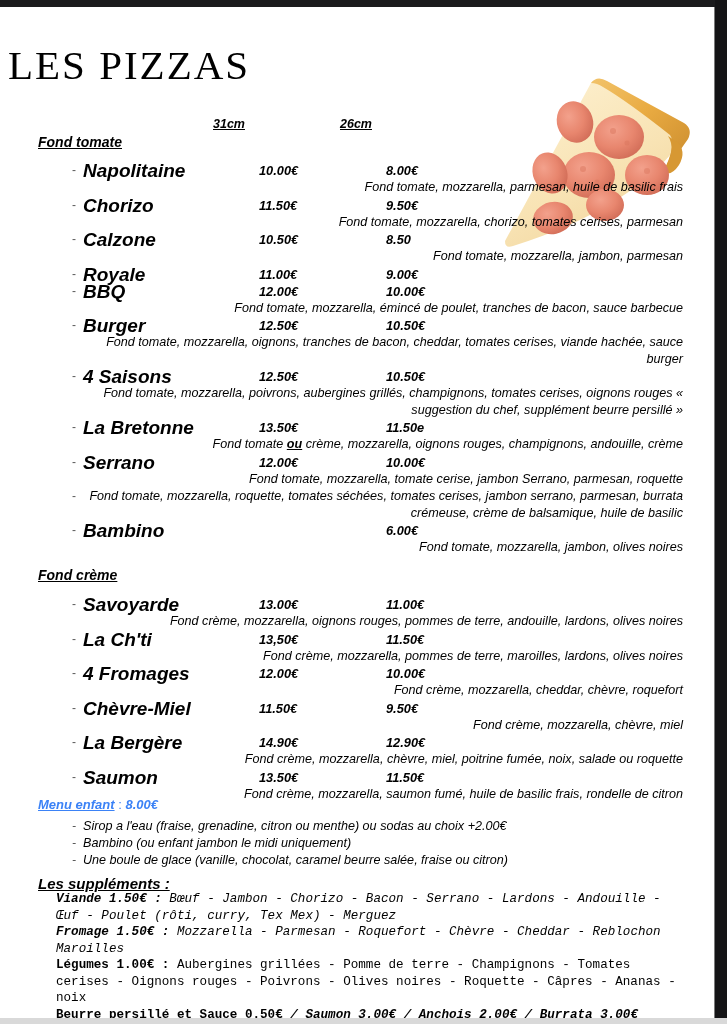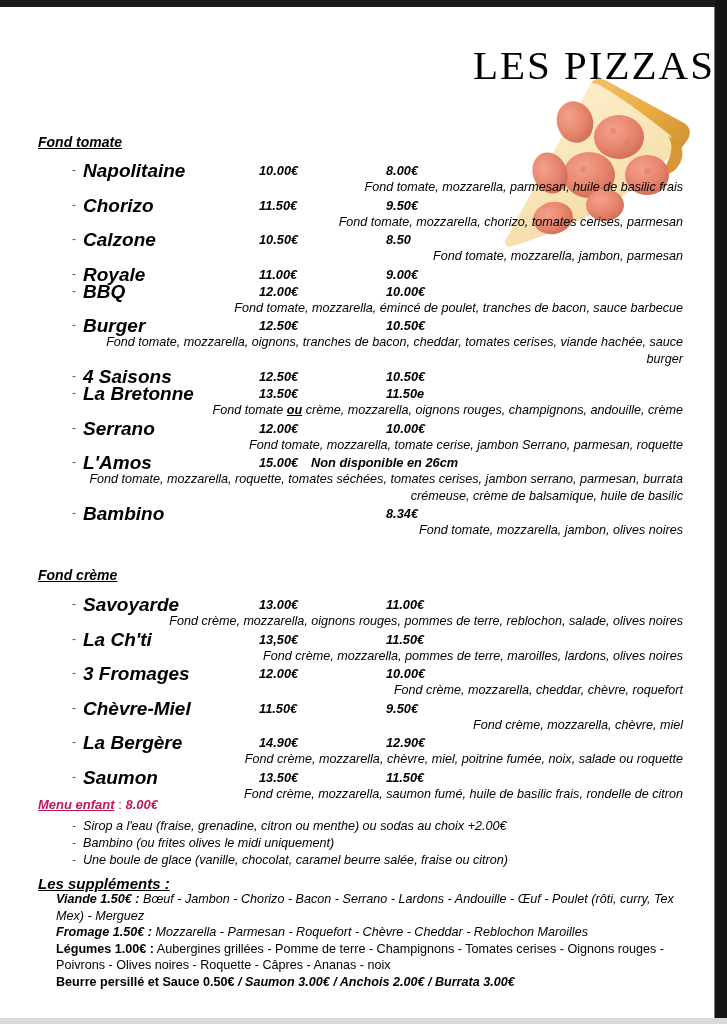--- a/index.html
+++ b/index.html
@@ -50,21 +50,21 @@
     height: 1011px;
     background: #ffffff;
     overflow: hidden;
   }
 
   
   #title {
     font-family: "Liberation Serif", serif;
     font-size: 41px;
     letter-spacing: 2px;
-    text-align: right;
+    text-align: left;
     color: #000;
     margin: 34px 0 0 0;
     padding-left: 8px;
     font-weight: 400;
   }
 
   
   #pizza-art {
     position: absolute;
     left: 487px;
@@ -183,21 +183,21 @@
     text-align: right;
   }
   .item-desc u { font-weight: bold; }
 
   
   #kids-title {
     position: absolute;
     left: 38px;
     top: 790px;
     font-size: 13px;
-    color: #be185d;
+    color: #3b82f6;
   }
   #kids-title .kt-label {
     font-weight: bold;
     font-style: italic;
     text-decoration: underline;
   }
   #kids-title .kt-price {
     font-weight: bold;
     font-style: italic;
   }
@@ -238,20 +238,21 @@
     color: #000;
   }
   #supp-list {
     position: absolute;
     left: 56px;
     top: 884px;
     width: 630px;
     margin: 0;
     padding: 0;
     list-style: none;
+    font-family: Liberation Mono, monospace;
   }
   #supp-list li {
     font-size: 12.6px;
     line-height: 16.5px;
     color: #000;
     font-style: italic;
   }
   #supp-list li.upright { font-style: normal; }
   #supp-list li .lbl { font-weight: bold; }
   #supp-list li.final { font-weight: bold; font-style: normal; }
@@ -300,20 +301,24 @@
     <ellipse cx="118" cy="140" rx="19" ry="16" fill="url(#pepGrad)"></ellipse>
     <ellipse cx="66" cy="153" rx="20" ry="16" transform="rotate(-12 66 153)" fill="url(#pepGrad)"></ellipse>
 
     <circle cx="126" cy="66" r="3" fill="#d9755e" opacity="0.5"></circle>
     <circle cx="140" cy="78" r="2.5" fill="#d9755e" opacity="0.5"></circle>
     <circle cx="96" cy="104" r="3" fill="#d9755e" opacity="0.5"></circle>
     <circle cx="110" cy="117" r="2.5" fill="#d9755e" opacity="0.5"></circle>
     <circle cx="160" cy="106" r="3" fill="#d9755e" opacity="0.45"></circle>
   </svg>
 
+  <div id="col-headers">
+    <span class="col-head" id="col-head-31">31cm</span>
+    <span class="col-head" id="col-head-26">26cm</span>
+  </div>
 
   <div class="section-title" id="tomato-section-title">Fond tomate</div>
   <ul class="menu-list" id="tomato-list">
       <li class="menu-item">
         <span class="dash">-</span>
         <div class="item-head">
           <span class="item-name">Napolitaine</span>
           <span class="price-31">10.00€</span>
           <span class="price-26">8.00€</span>
         </div>
@@ -363,20 +368,21 @@
         </div>
         <div class="item-desc">Fond tomate, mozzarella, oignons, tranches de bacon, cheddar, tomates cerises, viande hachée, sauce burger</div>
       </li>
       <li class="menu-item">
         <span class="dash">-</span>
         <div class="item-head">
           <span class="item-name">4 Saisons</span>
           <span class="price-31">12.50€</span>
           <span class="price-26">10.50€</span>
         </div>
+        <div class="item-desc">Fond tomate, mozzarella, poivrons, aubergines grillés, champignons, tomates cerises, oignons rouges « suggestion du chef, supplément beurre persillé »</div>
       </li>
       <li class="menu-item">
         <span class="dash">-</span>
         <div class="item-head">
           <span class="item-name">La Bretonne</span>
           <span class="price-31">13.50€</span>
           <span class="price-26">11.50e</span>
         </div>
         <div class="item-desc">Fond tomate <u>ou</u> crème, mozzarella, oignons rouges, champignons, andouille, crème</div>
       </li>
@@ -384,61 +390,56 @@
         <span class="dash">-</span>
         <div class="item-head">
           <span class="item-name">Serrano</span>
           <span class="price-31">12.00€</span>
           <span class="price-26">10.00€</span>
         </div>
         <div class="item-desc">Fond tomate, mozzarella, tomate cerise, jambon Serrano, parmesan, roquette</div>
       </li>
       <li class="menu-item">
         <span class="dash">-</span>
-        <div class="item-head">
-          <span class="item-name">L'Amos</span>
-          <span class="price-31">15.00€</span>
-          <span class="note-inline">Non disponible en 26cm</span>
-        </div>
         <div class="item-desc">Fond tomate, mozzarella, roquette, tomates séchées, tomates cerises, jambon serrano, parmesan, burrata crémeuse, crème de balsamique, huile de basilic</div>
       </li>
       <li class="menu-item">
         <span class="dash">-</span>
         <div class="item-head">
           <span class="item-name">Bambino</span>
-          <span class="price-26">8.34€</span>
+          <span class="price-26">6.00€</span>
         </div>
         <div class="item-desc">Fond tomate, mozzarella, jambon, olives noires</div>
       </li>
     </ul>
 
   <div class="section-title" id="cream-section-title">Fond crème</div>
   <ul class="menu-list" id="cream-list">
       <li class="menu-item">
         <span class="dash">-</span>
         <div class="item-head">
           <span class="item-name">Savoyarde</span>
           <span class="price-31">13.00€</span>
           <span class="price-26">11.00€</span>
         </div>
-        <div class="item-desc">Fond crème, mozzarella, oignons rouges, pommes de terre, reblochon, salade, olives noires</div>
+        <div class="item-desc">Fond crème, mozzarella, oignons rouges, pommes de terre, andouille, lardons, olives noires</div>
       </li>
       <li class="menu-item">
         <span class="dash">-</span>
         <div class="item-head">
           <span class="item-name">La Ch'ti</span>
           <span class="price-31">13,50€</span>
           <span class="price-26">11.50€</span>
         </div>
         <div class="item-desc">Fond crème, mozzarella, pommes de terre, maroilles, lardons, olives noires</div>
       </li>
       <li class="menu-item">
         <span class="dash">-</span>
         <div class="item-head">
-          <span class="item-name">3 Fromages</span>
+          <span class="item-name">4 Fromages</span>
           <span class="price-31">12.00€</span>
           <span class="price-26">10.00€</span>
         </div>
         <div class="item-desc">Fond crème, mozzarella, cheddar, chèvre, roquefort</div>
       </li>
       <li class="menu-item">
         <span class="dash">-</span>
         <div class="item-head">
           <span class="item-name">Chèvre-Miel</span>
           <span class="price-31">11.50€</span>
@@ -464,21 +465,21 @@
         </div>
         <div class="item-desc">Fond crème, mozzarella, saumon fumé, huile de basilic frais, rondelle de citron</div>
       </li>
     </ul>
 
   <div id="kids-title">
     <span class="kt-label">Menu enfant</span><span> : </span><span class="kt-price">8.00€</span>
   </div>
   <ul id="kids-list">
       <li><span class="dash">-</span><span>Sirop a l'eau (fraise, grenadine, citron ou menthe) ou sodas au choix +2.00€</span></li>
-      <li><span class="dash">-</span><span>Bambino (ou frites olives le midi uniquement)</span></li>
+      <li><span class="dash">-</span><span>Bambino (ou enfant jambon le midi uniquement)</span></li>
       <li><span class="dash">-</span><span>Une boule de glace (vanille, chocolat, caramel beurre salée, fraise ou citron)</span></li>
     </ul>
 
   <div id="supp-title">Les suppléments :</div>
   <ul id="supp-list">
       <li><span class="lbl">Viande 1.50€ :</span><span> Bœuf - Jambon - Chorizo - Bacon - Serrano - Lardons - Andouille - Œuf - Poulet (rôti, curry, Tex Mex) - Merguez</span></li>
       <li><span class="lbl">Fromage 1.50€ :</span><span> Mozzarella - Parmesan - Roquefort - Chèvre - Cheddar - Reblochon Maroilles</span></li>
       <li class="upright"><span class="lbl">Légumes 1.00€ :</span><span> Aubergines grillées - Pomme de terre - Champignons - Tomates cerises - Oignons rouges - Poivrons - Olives noires - Roquette - Câpres - Ananas - noix</span></li>
       <li class="final"><span>Beurre persillé et Sauce 0.50€</span><span class="it"> / Saumon 3.00€ / Anchois 2.00€ / Burrata 3.00€</span></li>
     </ul>

